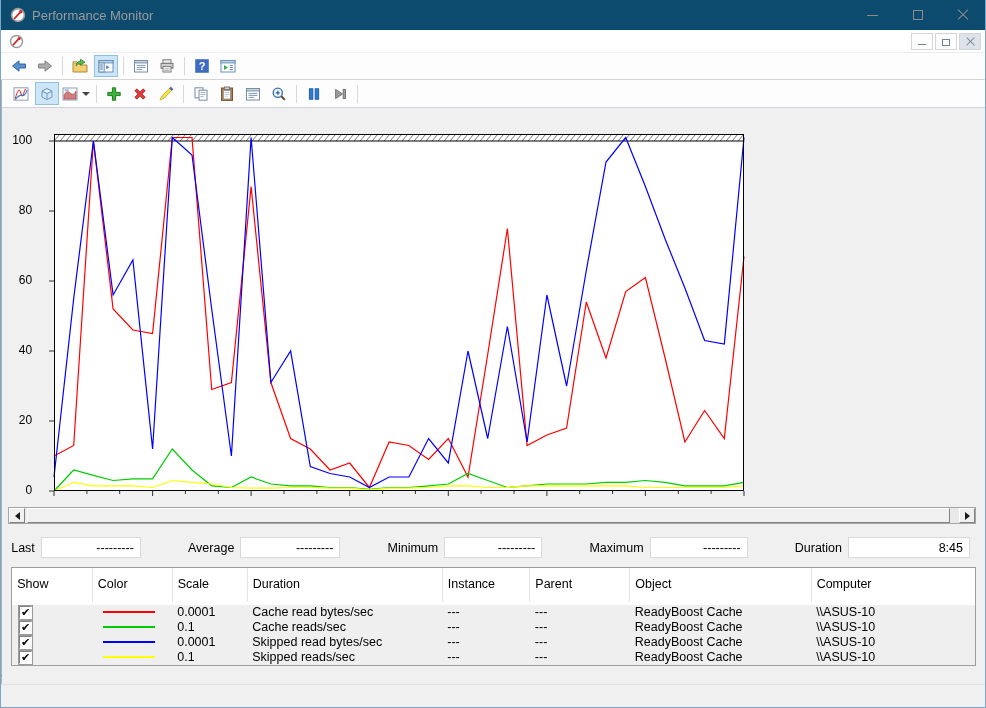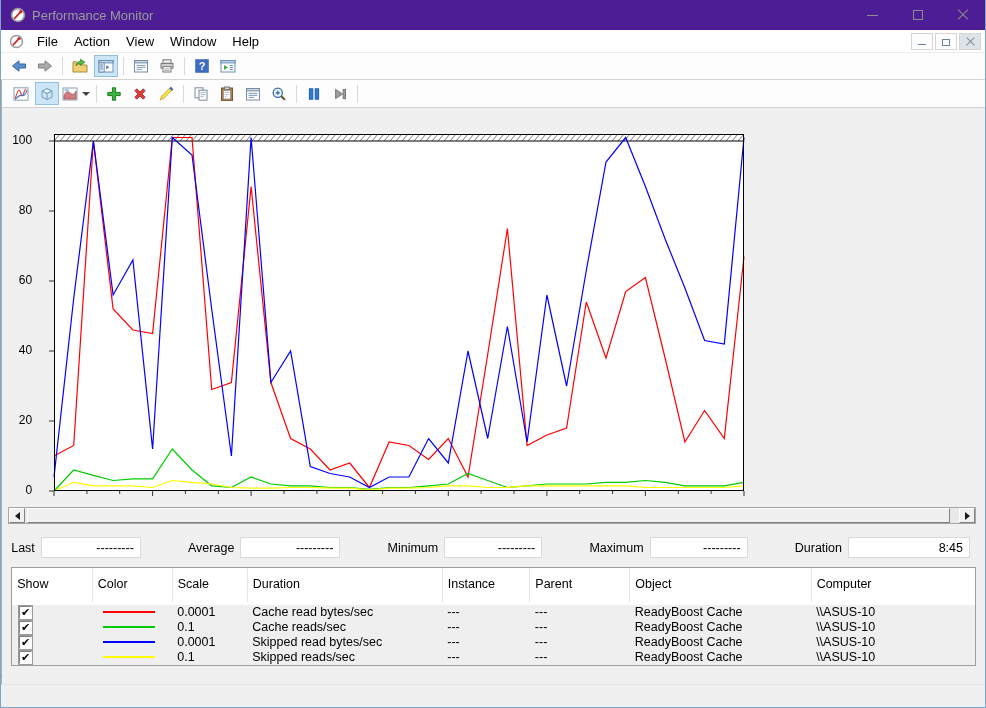--- a/index.html
+++ b/index.html
@@ -5,21 +5,21 @@
   * { box-sizing: border-box; margin: 0; padding: 0; }
   html,body { width: 986px; height: 708px; }
   body {
     font-family: "Liberation Sans", "DejaVu Sans", sans-serif;
     font-size: 12.5px; color: #000; background: #fff; overflow: hidden;
   }
   .window { width: 986px; height: 708px; display: flex; flex-direction: column;
     border: 1px solid #79a7cc; border-top: none; background: #fff; }
 
   
-  .titlebar { height: 30px; display: flex; align-items: center; background: #4c1d95; flex: 0 0 auto; }
+  .titlebar { height: 30px; display: flex; align-items: center; background: #0c4a6e; flex: 0 0 auto; }
   .titlebar .app-icon { margin: 0 6px 0 9px; }
   .title-text { color: #9b9b9b; font-size: 13px; }
   .win-controls { margin-left: auto; display: flex; height: 100%; }
   .win-btn { width: 45px; height: 100%; display: flex; align-items: center; justify-content: center; }
   .glyph-min { width: 11px; height: 1px; background: #8c8c8c; }
   .glyph-max { width: 10px; height: 10px; border: 1px solid #8c8c8c; }
   .glyph-close { position: relative; width: 12px; height: 12px; }
   .glyph-close::before, .glyph-close::after { content:""; position:absolute; left:-1px; top:5px; width:14px; height:1px; background:#8c8c8c; }
   .glyph-close::before { transform: rotate(45deg); }
   .glyph-close::after  { transform: rotate(-45deg); }
@@ -131,27 +131,20 @@
   </div>
 
   <div class="menubar">
     <span class="app-icon" id="menu-icon">
         <svg viewBox="0 0 16 16" class="icon14">
           <circle cx="8" cy="8" r="6.4" fill="#fff" stroke="#9a9a9a" stroke-width="1.6"></circle>
           <path d="M4.2 11.8 10.8 4.6" stroke="#cf2a2a" stroke-width="1.8"></path>
           <circle cx="10.8" cy="4.8" r="1.7" fill="#cf2a2a"></circle>
         </svg>
       </span>
-    <div id="menu-items" style="display:flex">
-        <div class="menu-item">File</div>
-        <div class="menu-item">Action</div>
-        <div class="menu-item">View</div>
-        <div class="menu-item">Window</div>
-        <div class="menu-item">Help</div>
-      </div>
     <div class="child-controls">
       <div class="child-btn">
           <span class="cglyph-min"></span>
         </div>
       <div class="child-btn">
           <span class="cglyph-restore"></span>
         </div>
       <div class="child-btn close">
           <span class="cglyph-close"></span>
         </div>

